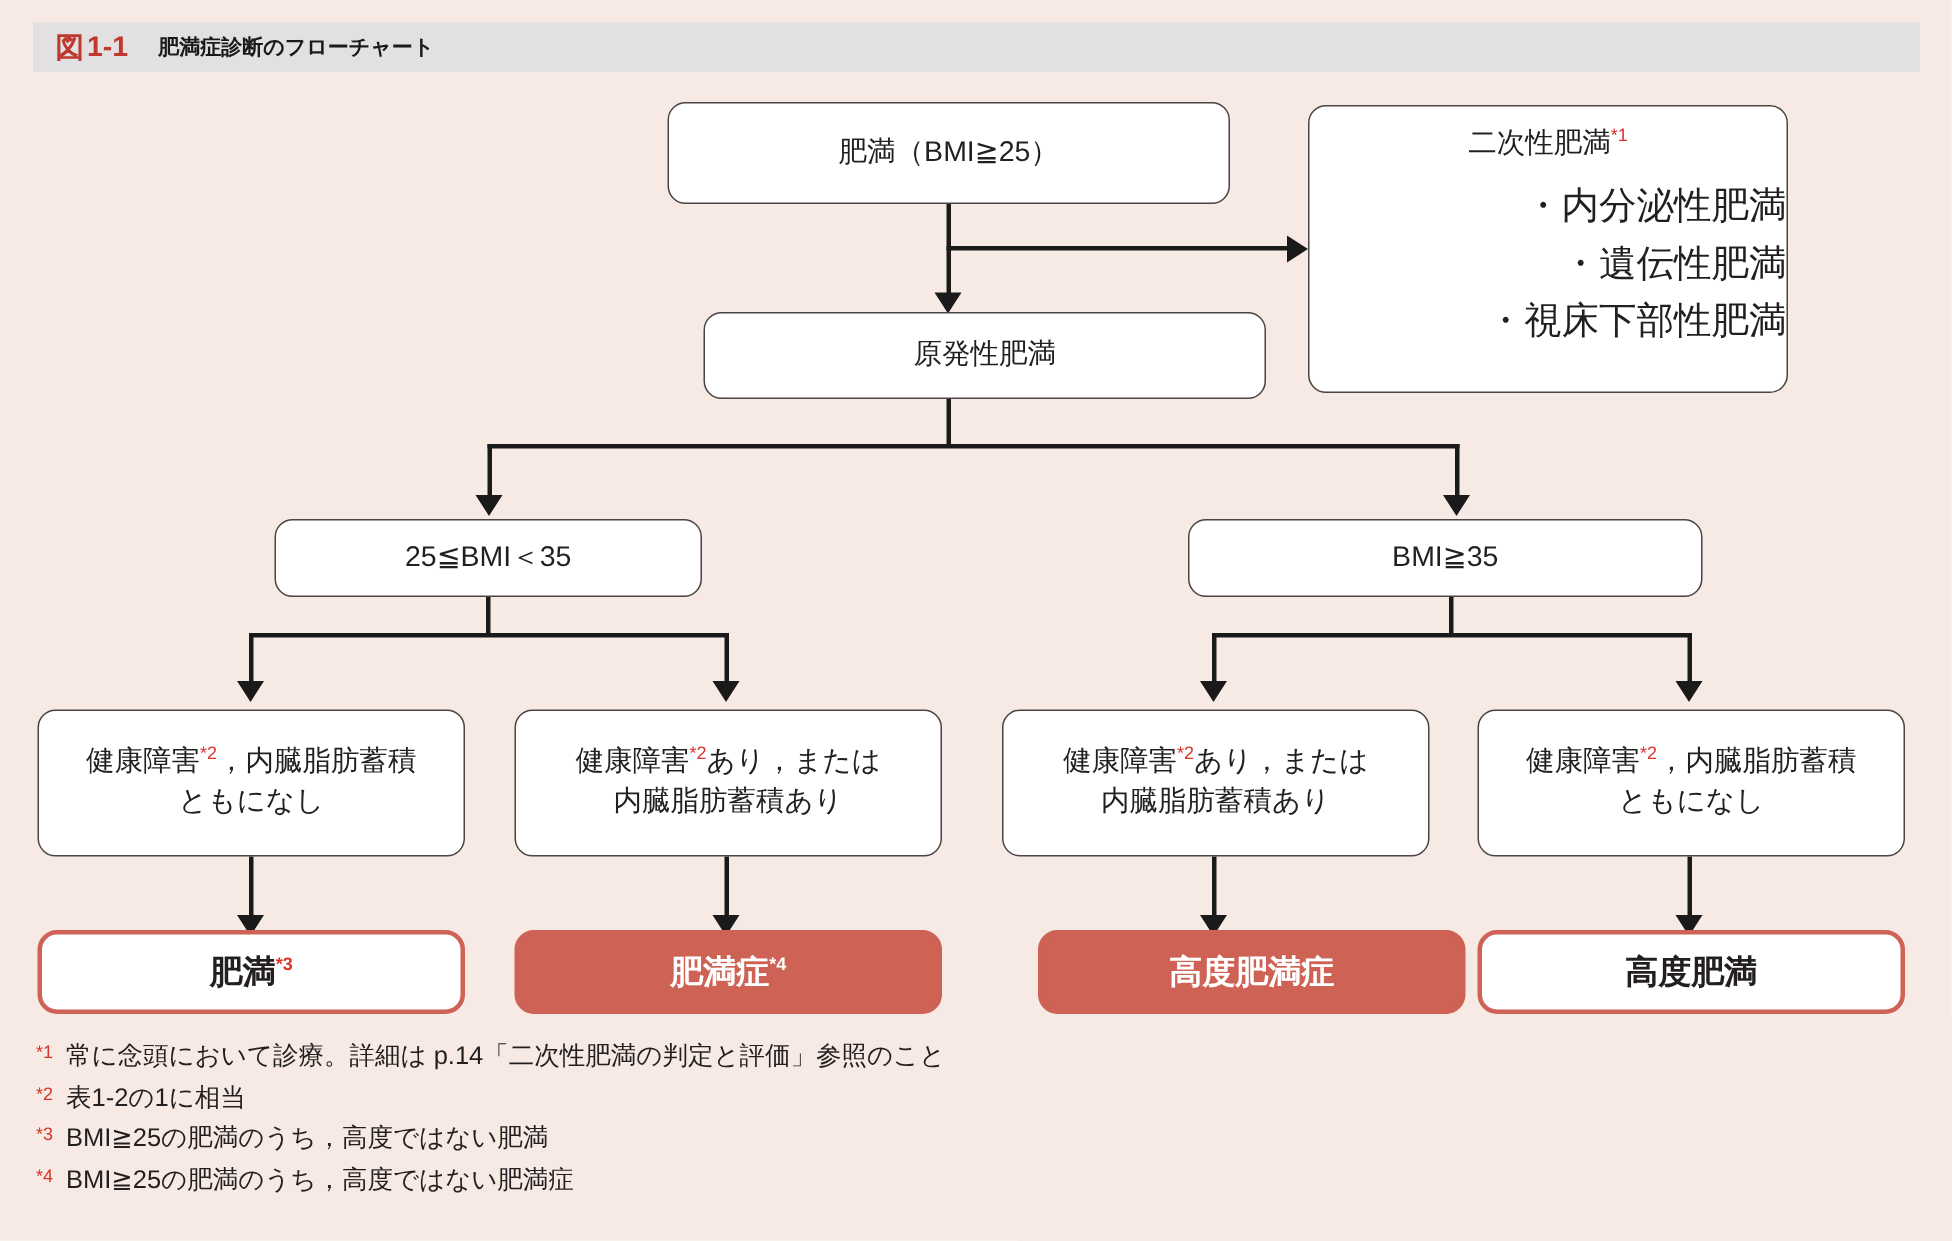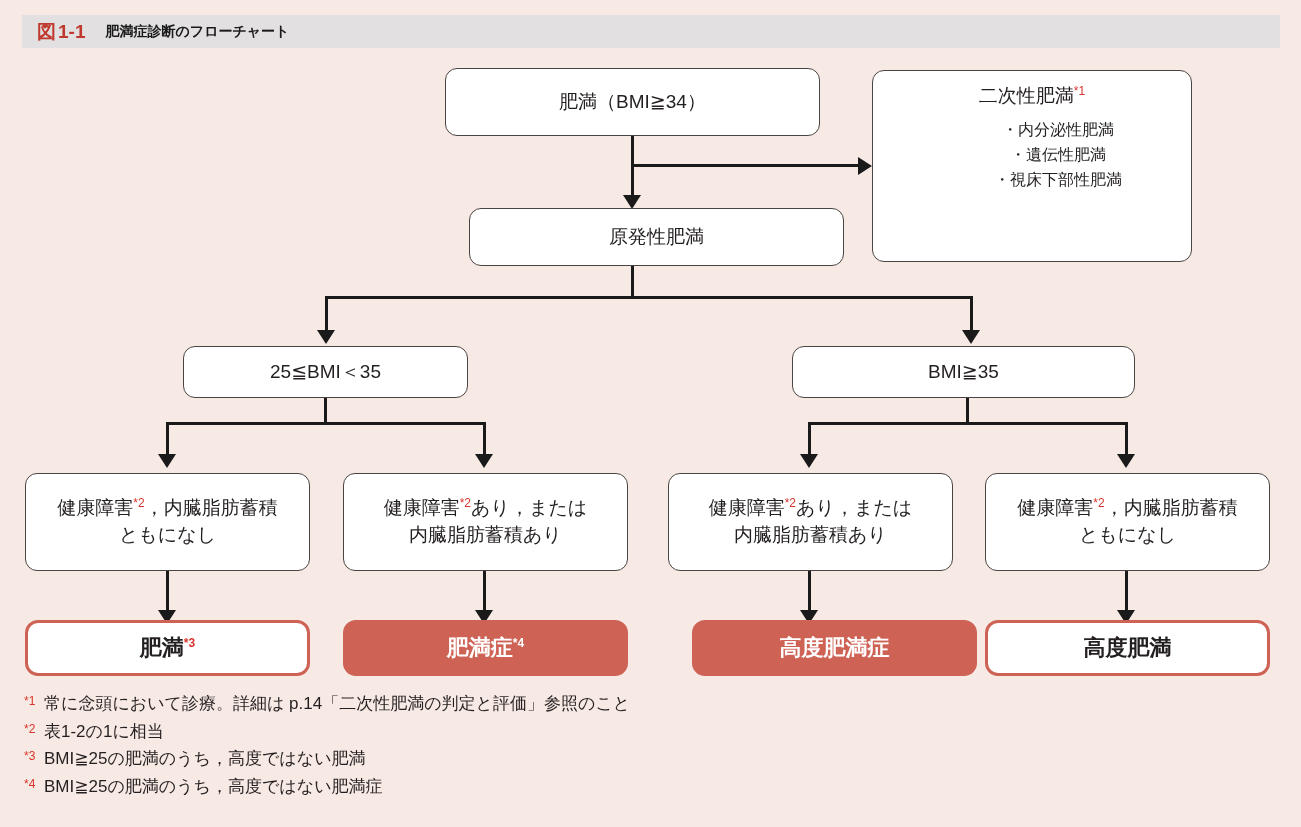--- a/index.html
+++ b/index.html
@@ -88,23 +88,23 @@
     text-align: center;
     font-size: 19px;
     margin-bottom: 8px;
   }
   .node-secondary .sec-list {
     margin: 0;
     padding: 0 0 0 52px;
     list-style: none;
   }
   .node-secondary .sec-list li {
-    font-size: 16px;
+    font-size: 25px;
     line-height: 1.55;
-    text-align: center;
+    text-align: right;
   }
 
   
   .node-result {
     border-width: 3px;
     border-radius: 13px;
     font-weight: bold;
     font-size: 22px;
   }
   .result-outline {
@@ -180,21 +180,21 @@
 
 <div id="figure-root">
 
   <div class="header-bar">
     <span class="hdr-fig">図</span>
     <span class="hdr-num">1-1</span>
     <span class="hdr-title">肥満症診断のフローチャート</span>
   </div>
 
   <div class="node" style="left:445px; top:68px; width:375px; height:68px;">
-    <span class="inner">肥満（BMI≧34）</span>
+    <span class="inner">肥満（BMI≧25）</span>
   </div>
 
   <div class="node node-secondary" style="left:872px; top:70px; width:320px; height:192px;">
     <div class="sec-title">
       <span>二次性肥満</span><span class="sup">*1</span>
     </div>
     <ul class="sec-list">
       <li>・内分泌性肥満</li>
       <li>・遺伝性肥満</li>
       <li>・視床下部性肥満</li>

